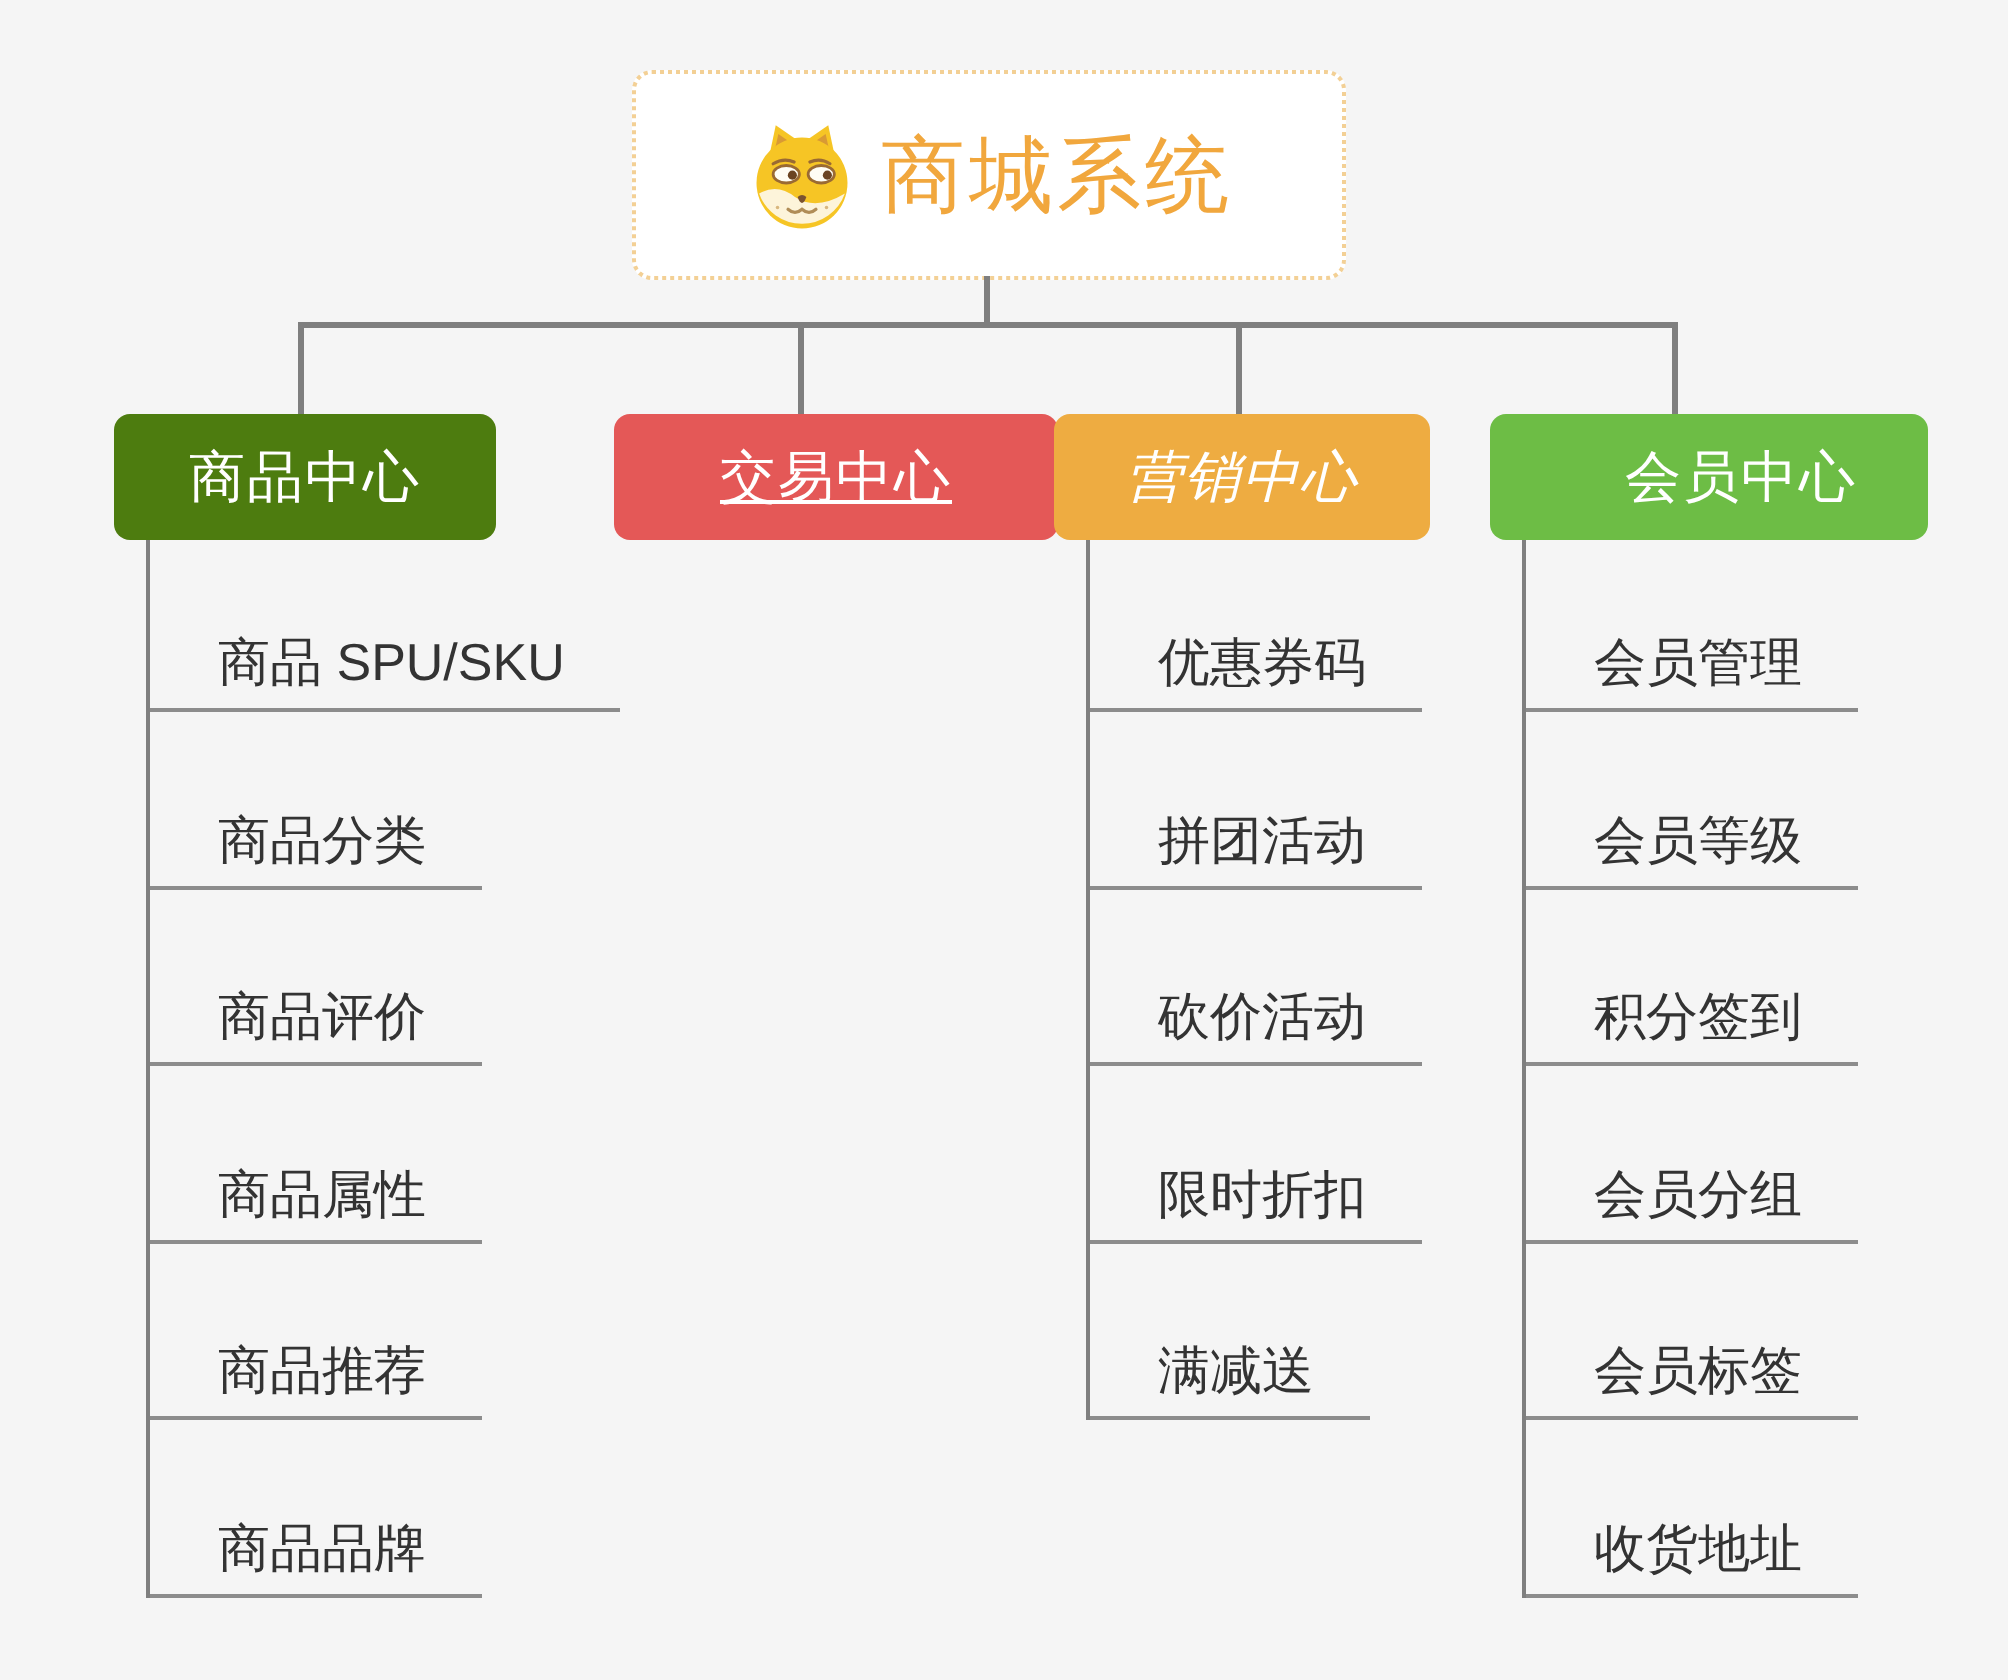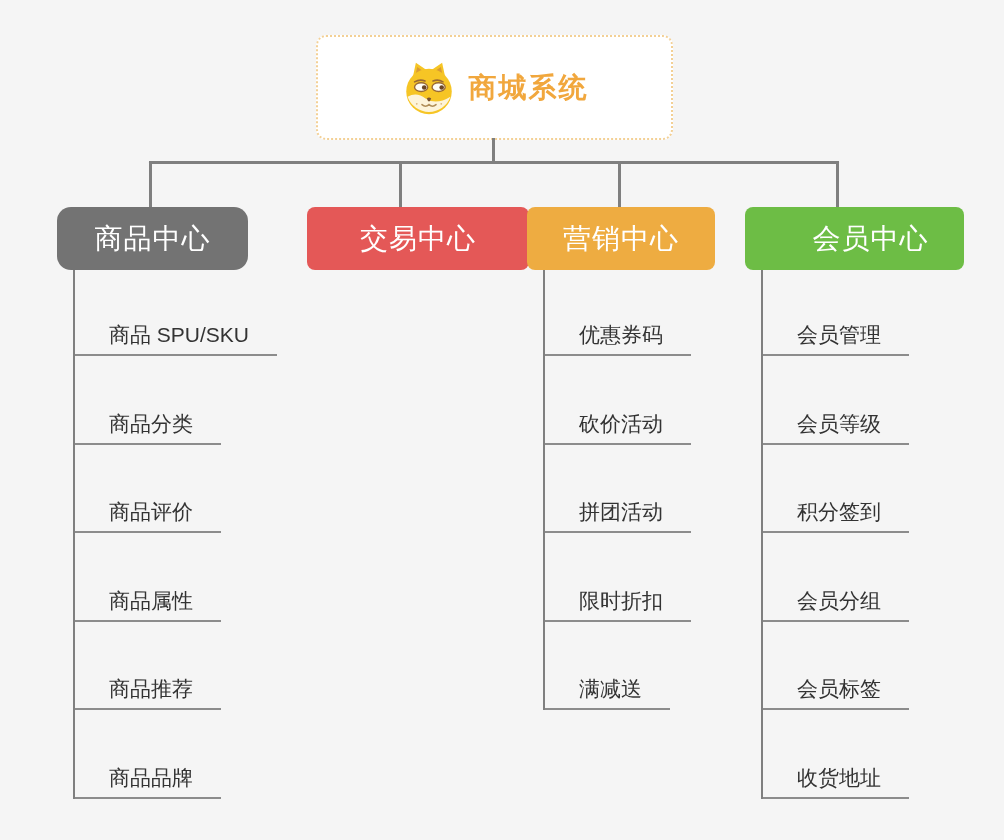--- a/index.html
+++ b/index.html
@@ -19,24 +19,24 @@
     position:absolute;left:316px;top:35px;
     width:357px;height:105px;
     background:#ffffff;
     border:2px dotted #f3d095;
     border-radius:10px;
     box-sizing:border-box;
     display:flex;align-items:center;justify-content:center;
     gap:12px;
   }
   .root-title{
-    font-size:28px;
+    font-size:42px;
     letter-spacing:2px;
     color:#f1a73d;
-    font-weight:700;
+    font-weight:400;
     white-space:nowrap;
   }
   .dog-icon{width:56px;height:56px;flex:0 0 auto;}
 
   
   .line{position:absolute;background:#7f7f7f;}
   .root-stem{left:492px;top:138px;width:3px;height:25px;}
   .bus{left:149px;top:161px;width:690px;height:3px;border-radius:2px;}
   .drop{width:3px;height:46px;top:161px;}
   .drop-1{left:149px;}
@@ -55,37 +55,37 @@
     height:63px;
     border-radius:8px;
     display:flex;align-items:center;justify-content:center;
     color:#ffffff;
     font-size:28px;
     letter-spacing:1px;
     white-space:nowrap;
     cursor:default;
   }
   .branch-1 .branch-box{width:191px;}
-  .branch-2 .branch-box{width:222px;}
+  .branch-2 .branch-box{width:222px;text-decoration:underline;}
   .branch-3 .branch-box{width:188px;}
   .branch-4 .branch-box{width:187px;padding-left:32px;}
 
   .children{
     margin-left:16px;
     border-left:2px solid #7f7f7f;
     width:max-content;
   }
   .child{
     width:max-content;
     height:88.6px;
     box-sizing:border-box;
     border-bottom:2px solid #8c8c8c;
     display:flex;align-items:flex-end;
     padding:0 28px 5px 34px;
-    font-size:21px;
+    font-size:26px;
     color:#333333;
     white-space:nowrap;
   }
   .child:first-child{height:86px;}
 </style>
 </head>
 <body>
 
 <div id="canvas">
 
@@ -112,41 +112,41 @@
   </div>
 
   <div class="line root-stem"></div>
   <div class="line bus"></div>
   <div class="line drop drop-1"></div>
   <div class="line drop drop-2"></div>
   <div class="line drop drop-3"></div>
   <div class="line drop drop-4"></div>
 
   <div class="branch branch-1">
-    <div class="branch-box" style="background: #737373; border-radius: 14px;">商品中心</div>
+    <div class="branch-box" style="background: #4d7c0f;">商品中心</div>
     <div class="children">
       <div class="child">商品 SPU/SKU</div>
       <div class="child">商品分类</div>
       <div class="child">商品评价</div>
       <div class="child">商品属性</div>
       <div class="child">商品推荐</div>
       <div class="child">商品品牌</div>
     </div>
   </div>
 
   <div class="branch branch-2">
     <div class="branch-box" style="background: rgb(228, 88, 87);">交易中心</div>
   </div>
 
   <div class="branch branch-3">
-    <div class="branch-box" style="background: rgb(238, 172, 65);">营销中心</div>
+    <div class="branch-box" style="background: rgb(238, 172, 65); font-style: italic;">营销中心</div>
     <div class="children">
       <div class="child">优惠券码</div>
+      <div class="child">拼团活动</div>
       <div class="child">砍价活动</div>
-      <div class="child">拼团活动</div>
       <div class="child">限时折扣</div>
       <div class="child">满减送</div>
     </div>
   </div>
 
   <div class="branch branch-4">
     <div class="branch-box" style="background: rgb(109, 189, 69);">会员中心</div>
     <div class="children">
       <div class="child">会员管理</div>
       <div class="child">会员等级</div>

